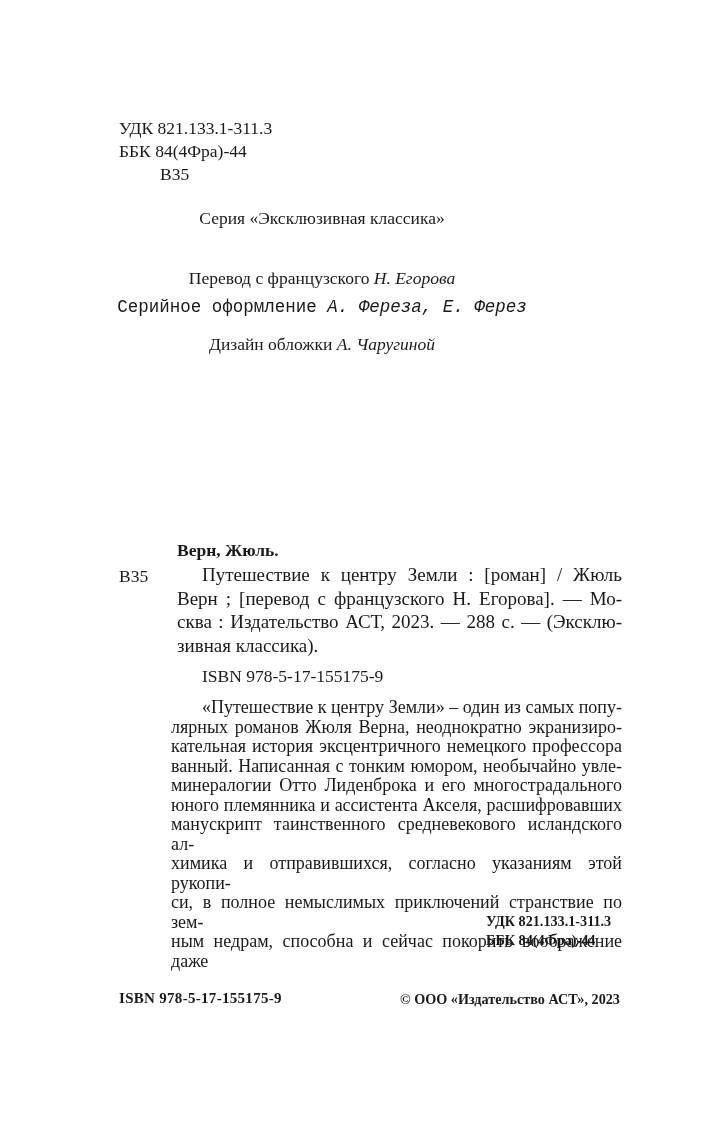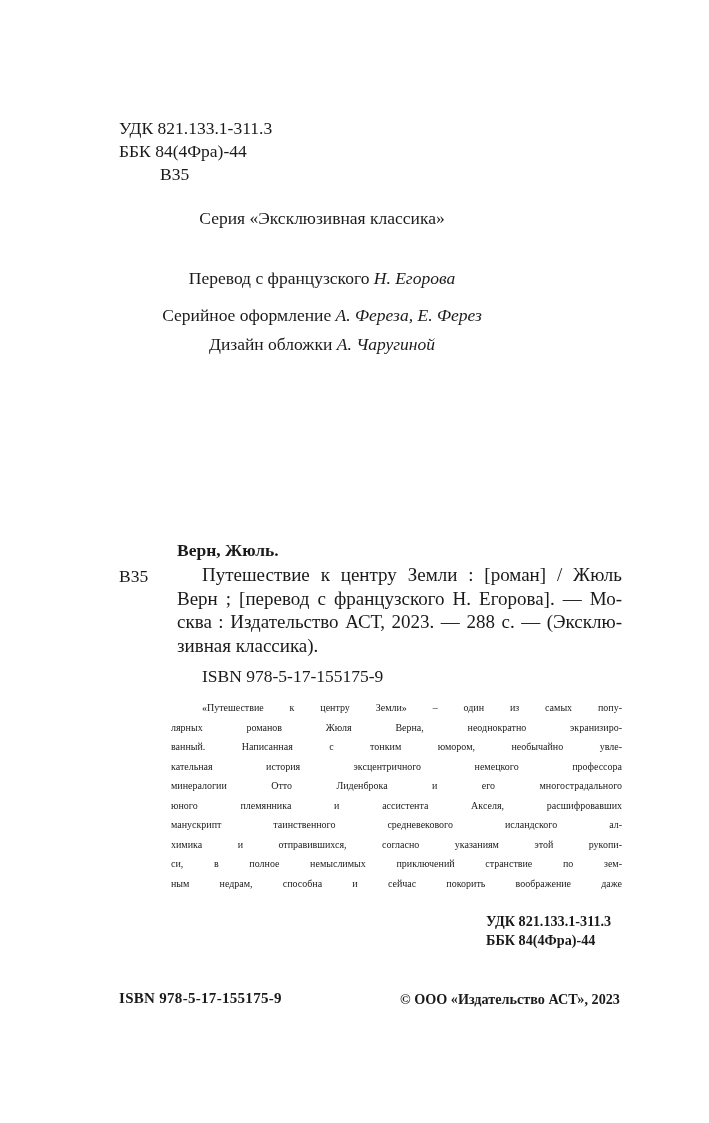--- a/index.html
+++ b/index.html
@@ -6,59 +6,59 @@
   body { width:709px; height:1123px; position:relative; overflow:hidden;
          font-family:"Liberation Serif", serif; color:#1a1a1a; }
   .abs { position:absolute; white-space:nowrap; }
   .l18 { font-size:17.5px; line-height:22px; }
   .c { left:0; width:644px; text-align:center; }
   i { font-style:italic; }
   .b { font-weight:bold; }
   .para { position:absolute; left:171px; width:451px; font-size:19px; line-height:23.7px; text-align:justify; }
   .para span { display:block; text-align:justify; text-align-last:justify; }
   .para span.last { text-align-last:left; }
-  .anno { position:absolute; left:171px; width:451px; font-size:10px; line-height:19.5px; }
+  .anno { position:absolute; left:171px; width:451px; font-size:18px; line-height:19.5px; }
   .anno span { display:block; text-align:justify; text-align-last:justify; }
   .anno span.last { text-align-last:left; }
   .bold13 { font-weight:bold; font-size:14.2px; line-height:19px; }
 </style>
 </head>
 <body>
 
 <div class="abs l18" style="left:119px; top:117px;">УДК 821.133.1-311.3</div>
 <div class="abs l18" style="left:119px; top:140px;">ББК 84(4Фра)-44</div>
 <div class="abs l18" style="left:160px; top:163px;">В35</div>
 
 <div class="abs l18 c" style="top:207px;">Серия «Эксклюзивная классика»</div>
 
 <div class="abs l18 c" style="top:267px;">
   <span>Перевод с французского </span><i>Н. Егорова</i>
 </div>
-<div class="abs l18 c" style="top:304px;">
+<div class="abs l18 c" style="top:296px;font-family:Liberation Mono, monospace;">
   <span>Серийное оформление </span><i>А. Фереза, Е. Ферез</i>
 </div>
 <div class="abs l18 c" style="top:333px;">
   <span>Дизайн обложки </span><i>А. Чаругиной</i>
 </div>
 
 <div class="abs l18 b" style="left:177px; top:539px;">Верн, Жюль.</div>
 <div class="abs l18" style="left:119px; top:565px;">В35</div>
 <div class="para" style="top:563px; left:177px; width:445px;">
   <span style="padding-left:25px;">Путешествие к центру Земли : [роман] / Жюль</span>
   <span>Верн ; [перевод с французского Н. Егорова]. — Мо-</span>
   <span>сква : Издательство АСТ, 2023. — 288 с. — (Эксклю-</span>
   <span class="last">зивная классика).</span>
 </div>
 <div class="abs l18" style="left:202px; top:665px;">ISBN 978-5-17-155175-9</div>
 
 <div class="anno" style="top:698px;">
   <span style="padding-left:31px;">«Путешествие к центру Земли» – один из самых попу-</span>
   <span>лярных романов Жюля Верна, неоднократно экранизиро-</span>
+  <span>кательная история эксцентричного немецкого профессора</span>
   <span>ванный. Написанная с тонким юмором, необычайно увле-</span>
-  <span>кательная история эксцентричного немецкого профессора</span>
   <span>минералогии Отто Лиденброка и его многострадального</span>
   <span>юного племянника и ассистента Акселя, расшифровавших</span>
   <span>манускрипт таинственного средневекового исландского ал-</span>
   <span>химика и отправившихся, согласно указаниям этой рукопи-</span>
   <span>си, в полное немыслимых приключений странствие по зем-</span>
   <span>ным недрам, способна и сейчас покорить воображение даже</span>
 </div>
 
 <div class="abs bold13" style="left:486px; top:912px;">УДК 821.133.1-311.3</div>
 <div class="abs bold13" style="left:486px; top:931px;">ББК 84(4Фра)-44</div>

